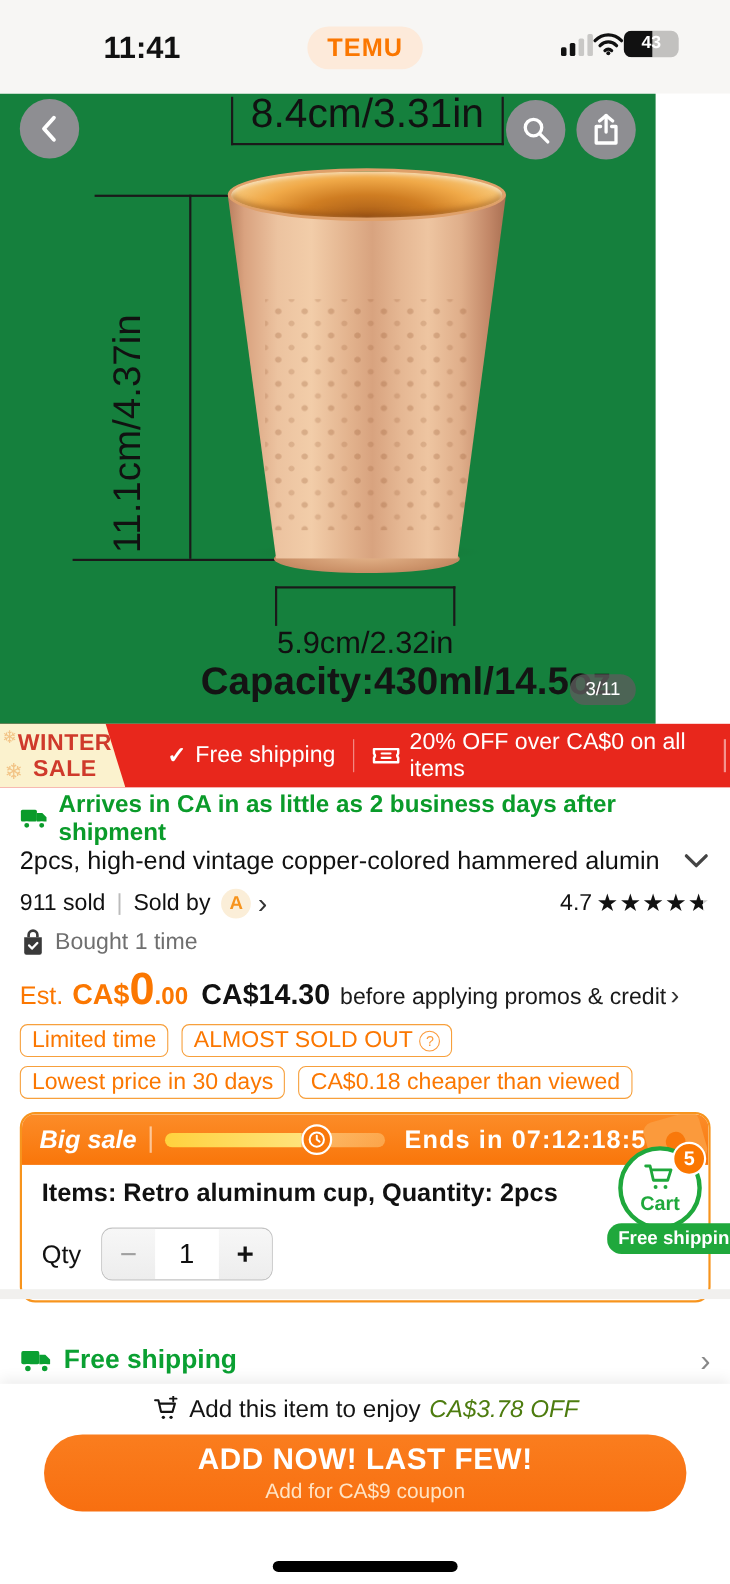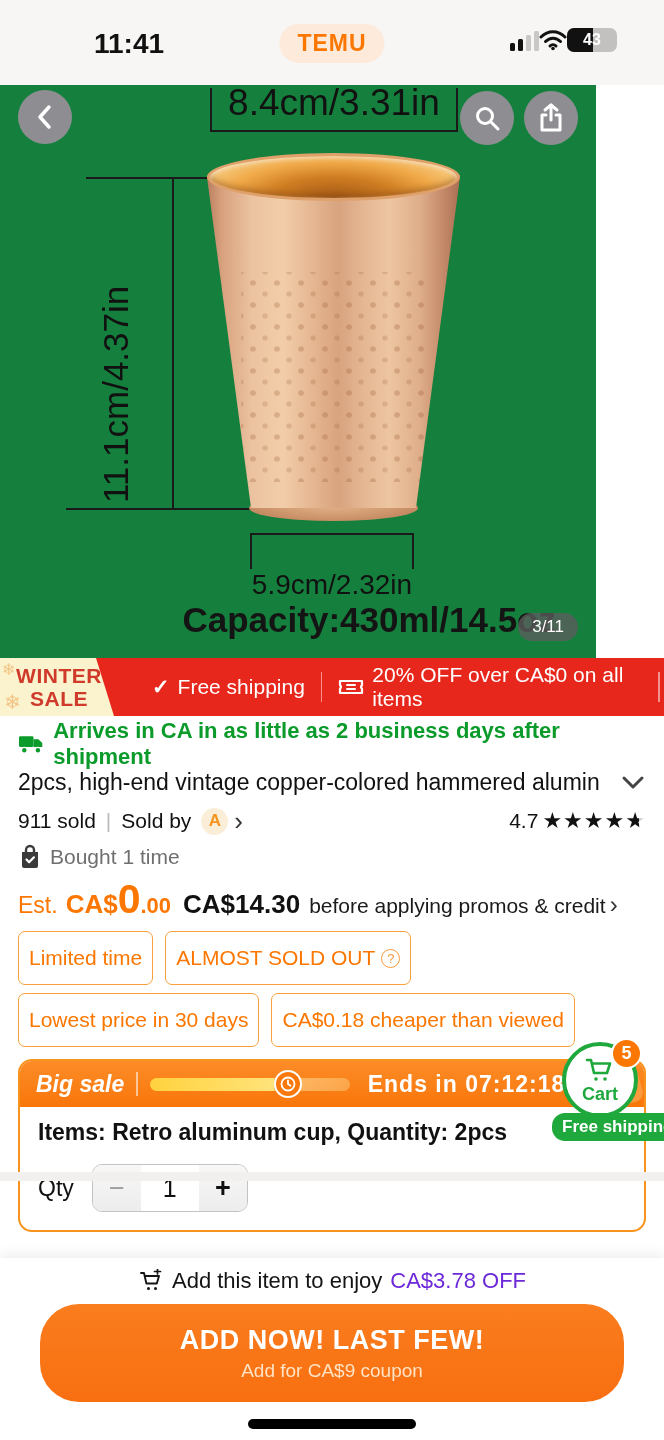--- a/index.html
+++ b/index.html
@@ -99,21 +99,21 @@
   .price-row { display:flex; align-items:baseline; margin-top:8px; height:44px; white-space:nowrap; }
   .est { color:#fb7701; font-size:23px; }
   .p-cur { color:#fb7701; font-size:26px; font-weight:700; }
   .p-int { color:#fb7701; font-size:41px; font-weight:700; line-height:40px; }
   .p-dec { color:#fb7701; font-size:22px; font-weight:700; }
   .p-orig { color:#111; font-size:26px; font-weight:700; margin-left:12px; }
   .p-note { color:#1a1a1a; font-size:21px; margin-left:9px; }
   .p-chev { color:#333; font-size:24px; margin-left:4px; }
   .badge-row { display:flex; gap:12px; margin-top:8px; }
   .pill-badge { border:1.5px solid #f7a03c; border-radius:7px; color:#fb7701; font-size:21px;
-    padding:14px 10px; display:flex; align-items:center; gap:6px; white-space:nowrap; }
+    padding:2px 10px; display:flex; align-items:center; gap:6px; white-space:nowrap; }
   .qmark { width:19px; height:19px; border:1.5px solid #fb9a3c; border-radius:50%; font-size:13px;
     display:flex; align-items:center; justify-content:center; color:#fb9a3c; }
 
   
   .bigsale { margin-top:12px; border:2.5px solid #f7941d; border-radius:14px; overflow:hidden; background:#fff; }
   .bs-header { position:relative; height:46px; background:linear-gradient(180deg,#fc8c28,#f9760a);
     display:flex; align-items:center; padding:0 16px; gap:12px; overflow:hidden; }
   .bs-label { color:#fff; font-size:23px; font-weight:800; font-style:italic; }
   .bs-sep { width:1.5px; height:24px; background:rgba(255,255,255,.55); }
   .bs-progress { position:relative; width:200px; height:13px; border-radius:7px;
@@ -155,22 +155,22 @@
   .ship-card.standard { flex:0 0 488px; }
   .ship-card.express { flex:1; white-space:nowrap; overflow:hidden; }
   .green-b { color:#0aa032; font-weight:700; }
   .green { color:#0aa032; }
 
   
   .bottom-bar { position:absolute; left:0; bottom:0; width:664px; height:182px; background:#fff; z-index:10;
     box-shadow:0 -4px 12px rgba(0,0,0,.07); }
   .add-line { display:flex; align-items:center; justify-content:center; gap:8px; margin-top:10px;
     font-size:22px; color:#141414; }
-  .add-hl { color:#6d28d9; }
-  .cta { display:block; margin:10px auto 0 auto; width:584px; height:98px; border:none; border-radius:39px;
+  .add-hl { color:#4d7c0f;font-style:italic; }
+  .cta { display:block; margin:10px auto 0 auto; width:584px; height:70px; border:none; border-radius:39px;
     background:linear-gradient(180deg,#fa7d1e,#f86f10); color:#fff; cursor:pointer; font-family:inherit; }
   .cta-l1 { font-size:27px; font-weight:800; letter-spacing:.5px; }
   .cta-l2 { font-size:19px; color:#ffe3c4; margin-top:4px; }
   .home-indicator { position:absolute; left:50%; bottom:11px; transform:translateX(-50%);
     width:168px; height:10px; border-radius:5px; background:#000; }
 </style>
 </head>
 <body>
 
 <div class="phone">

